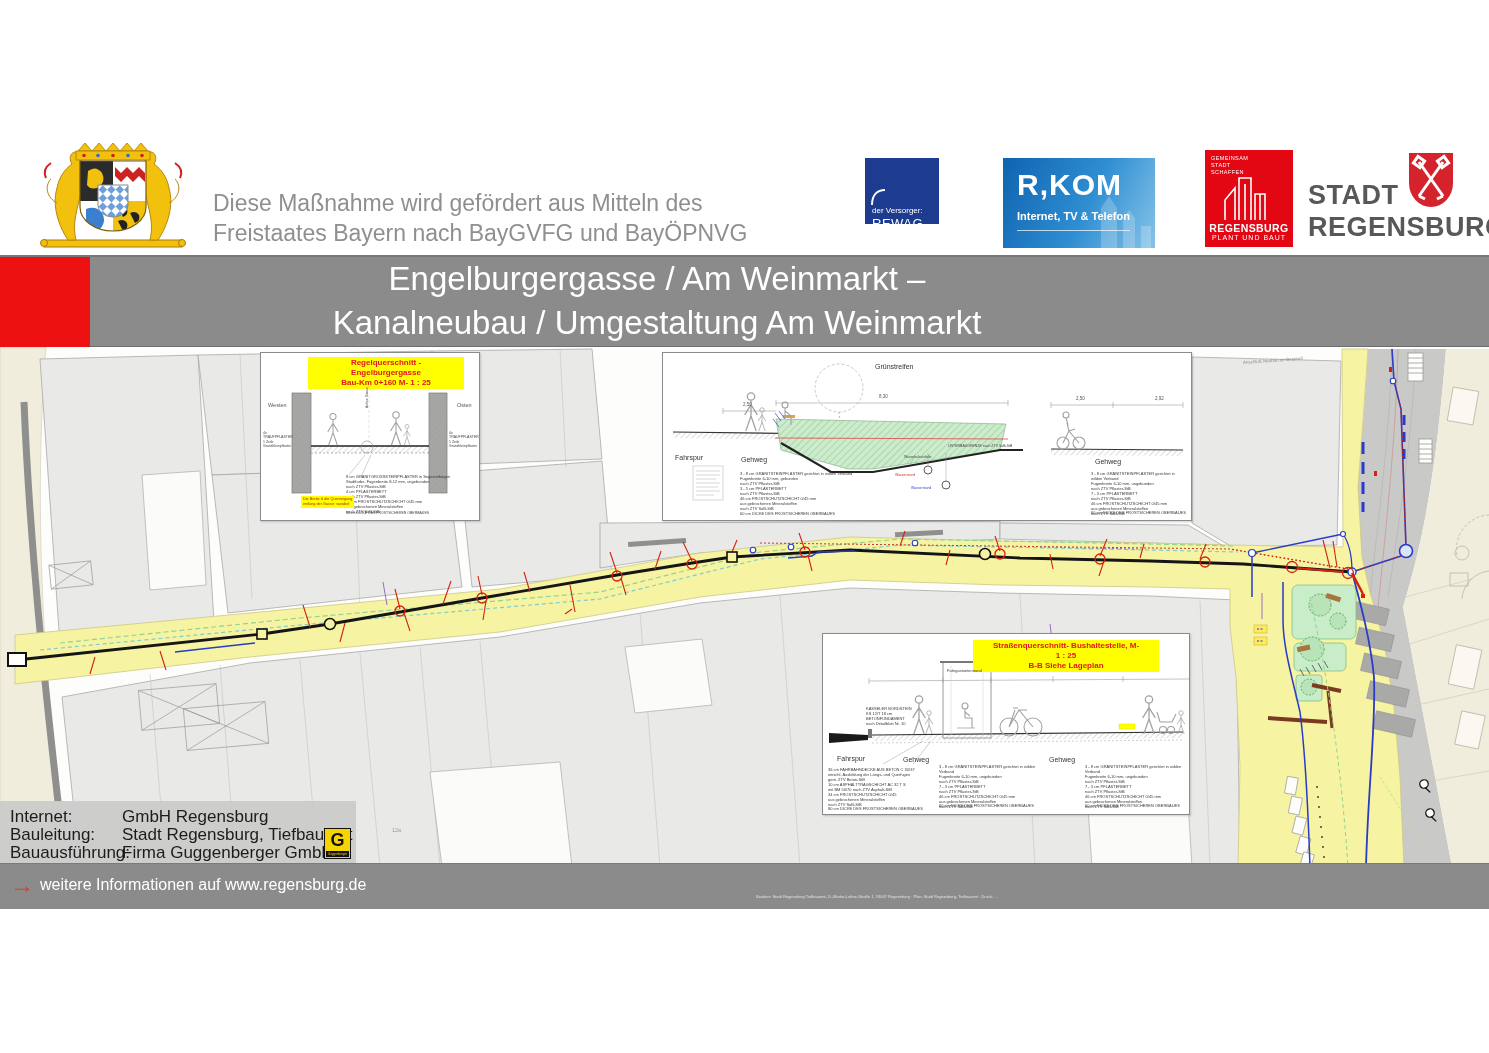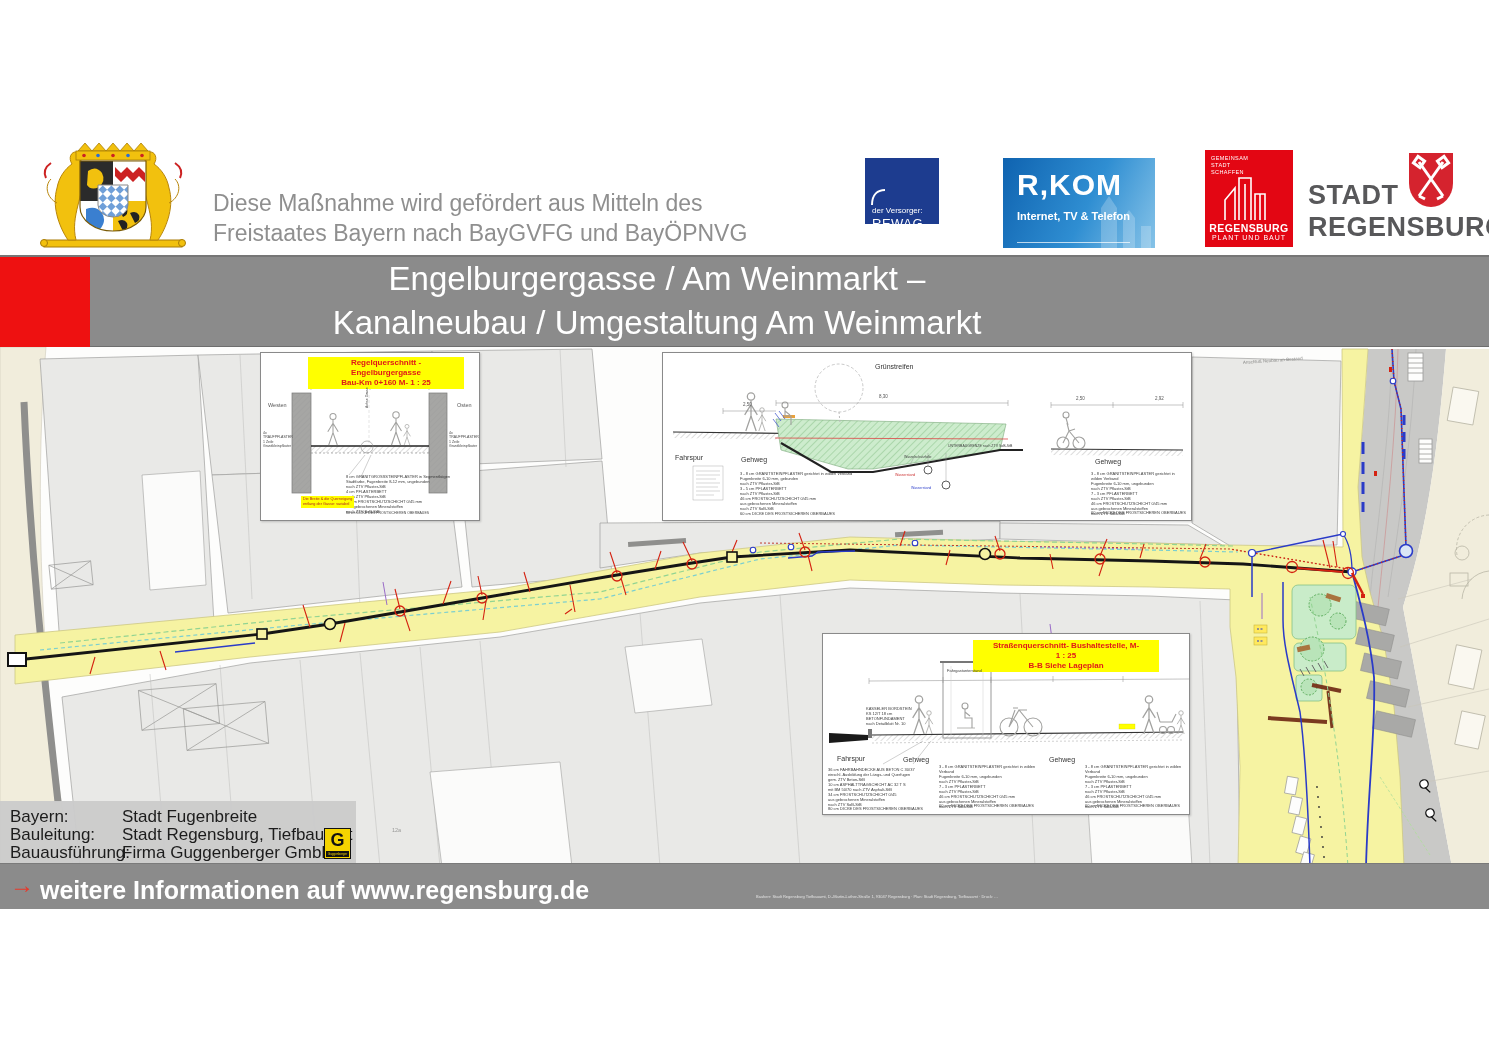--- a/index.html
+++ b/index.html
@@ -11,21 +11,21 @@
   
   #header{position:absolute;left:0;top:0;width:1489px;height:255px;background:#fff;}
   #funding{position:absolute;left:213px;top:188px;font-size:23px;line-height:30px;color:#8f8f8f;}
   .logo{position:absolute;}
   #rewag{left:865px;top:158px;width:74px;height:66px;background:#1d3c8f;color:#fff;}
   #rewag .tag{position:absolute;left:7px;top:48px;font-size:8px;}
   #rewag .nm{position:absolute;left:7px;top:58px;font-size:13px;font-weight:normal;letter-spacing:.5px;}
   #rkom{left:1003px;top:158px;width:152px;height:90px;color:#fff;
         background:linear-gradient(115deg,#0f63b0 0%,#2f8ed2 55%,#86c3e8 100%);}
   #rkom .nm{position:absolute;left:14px;top:10px;font-size:30px;font-weight:bold;letter-spacing:1px;}
-  #rkom .s1{position:absolute;left:14px;top:52px;font-size:11px;font-weight:bold;border-bottom:1px solid rgba(255,255,255,.7);padding-bottom:20px;}
+  #rkom .s1{position:absolute;left:14px;top:52px;font-size:11px;font-weight:bold;border-bottom:1px solid rgba(255,255,255,.7);padding-bottom:8px;}
   #rkom .s2{position:absolute;left:14px;top:70px;font-size:10px;color:#eaf4fb;margin-top:48px;}
   #rpub{left:1205px;top:150px;width:88px;height:97px;background:#e30613;color:#fff;}
   #rpub .claim{position:absolute;left:6px;top:5px;font-size:5.5px;line-height:7px;letter-spacing:.4px;}
   #rpub .n1{position:absolute;left:0;width:88px;text-align:center;top:72px;font-size:10.5px;font-weight:bold;letter-spacing:.4px;}
   #rpub .n2{position:absolute;left:0;width:88px;text-align:center;top:84px;font-size:7px;letter-spacing:1px;}
   #stadtlogo{left:1308px;top:150px;width:170px;height:100px;color:#58585a;}
   #stadtlogo .l1{position:absolute;left:0;top:30px;font-size:27px;font-weight:bold;letter-spacing:.5px;}
   #stadtlogo .l2{position:absolute;left:0;top:62px;font-size:27px;font-weight:bold;letter-spacing:.5px;}
 
   
@@ -55,21 +55,21 @@
   #infobox .lbl{display:inline-block;width:112px;}
   #glogo{position:absolute;right:5px;bottom:4px;width:27px;height:31px;background:#f5d400;
          border:1px solid #111;box-sizing:border-box;}
   #glogo .g{position:absolute;left:0;top:1px;width:25px;text-align:center;font-size:18px;font-weight:bold;color:#111;}
   #glogo .strip{position:absolute;left:1px;bottom:1px;width:23px;height:6px;background:#111;color:#f5d400;
                 font-size:3px;text-align:center;line-height:6px;overflow:hidden;}
 
   
   #footer{position:absolute;left:0;top:863px;width:1489px;height:46px;background:#8b8b8b;border-top:1px solid #7a7a7a;box-sizing:border-box;}
   #footer .arrow{position:absolute;left:10px;top:7px;font-size:24px;font-weight:bold;color:#e8392b;}
-  #footer .txt{position:absolute;left:40px;top:12px;font-size:25px;color:#fff;font-weight:bold;}
+  #footer .txt{position:absolute;left:40px;top:12px;font-size:16px;color:#fff;}
   #footer .small{position:absolute;left:756px;top:30px;font-size:4px;color:#e2e2e2;width:460px;}
 </style>
 </head>
 <body>
 
 <div id="header">
 
   <svg class="abs" style="left:18px;top:143px" width="190" height="110" viewBox="0 0 190 110">
     <defs>
       <pattern id="rauten" width="12" height="12" patternUnits="userSpaceOnUse" patternTransform="rotate(45)">
@@ -627,21 +627,21 @@
 nach ZTV Pflaster-StB
 46 cm  FROSTSCHUTZSCHICHT 0/45 mm
 aus gebrochenen Mineralstoffen
 nach ZTV SoB-StB</div>
     <div class="abs t4" style="left:262px;top:169px;">60 cm  DICKE DES FROSTSICHEREN OBERBAUES</div>
   </div>
 </div>
 
 <div id="infobox">
   <div class="row" style="top:6px;">
-    <span class="lbl">Bayern:</span><span>Stadt Fugenbreite</span>
+    <span class="lbl">Internet:</span><span>GmbH Regensburg</span>
   </div>
   <div class="row" style="top:24px;">
     <span class="lbl">Bauleitung:</span><span>Stadt Regensburg, Tiefbauamt</span>
   </div>
   <div class="row" style="top:42px;">
     <span class="lbl">Bauausführung:</span><span>Firma Guggenberger GmbH</span>
   </div>
   <div id="glogo">
     <div class="g">G</div>
     <div class="strip">Guggenberger</div>

